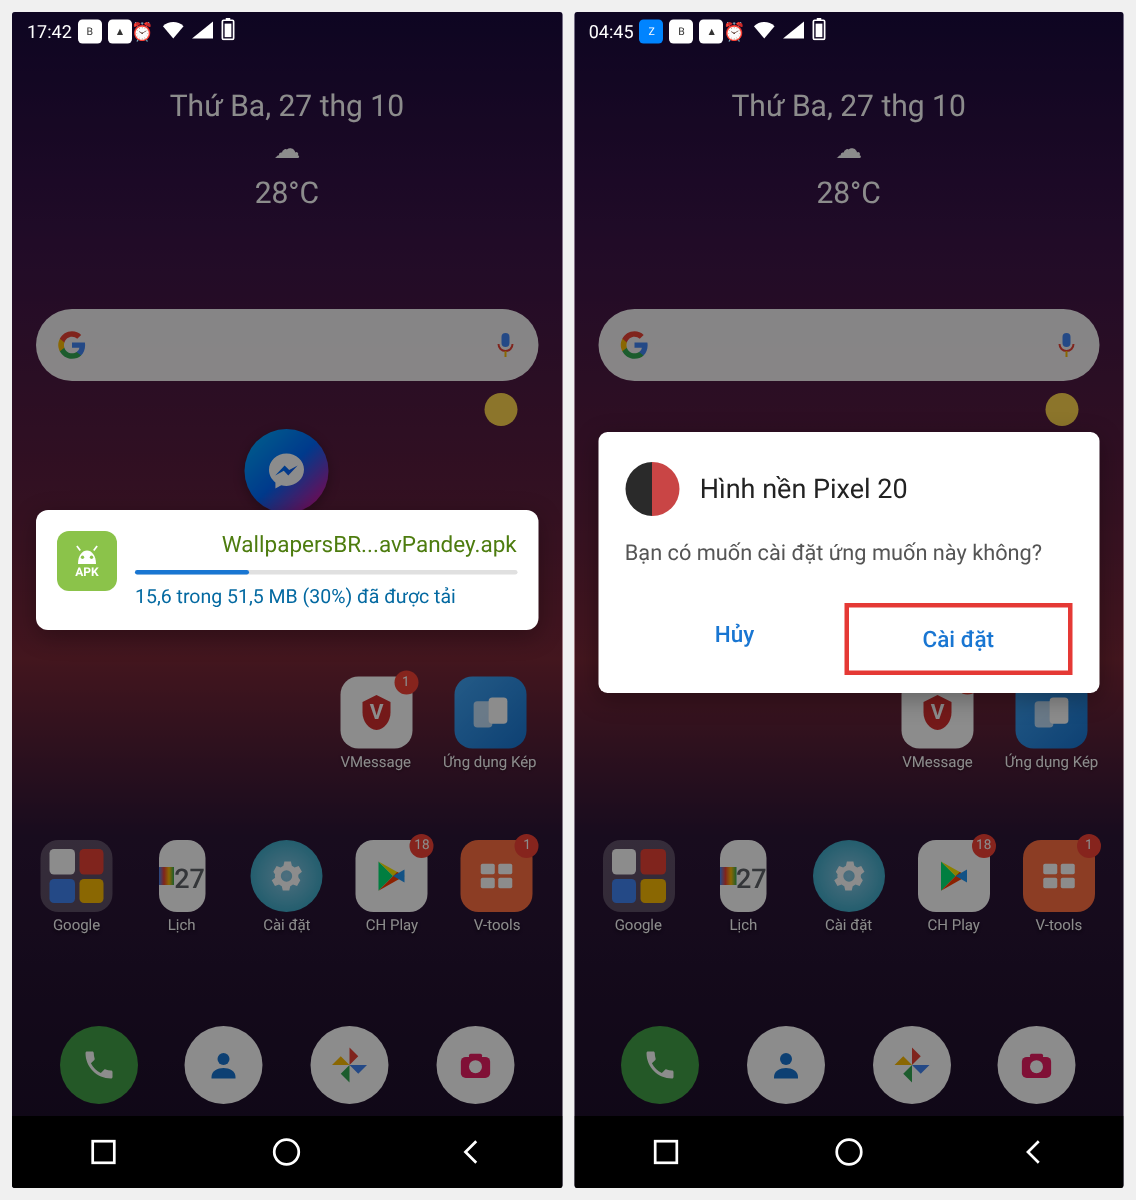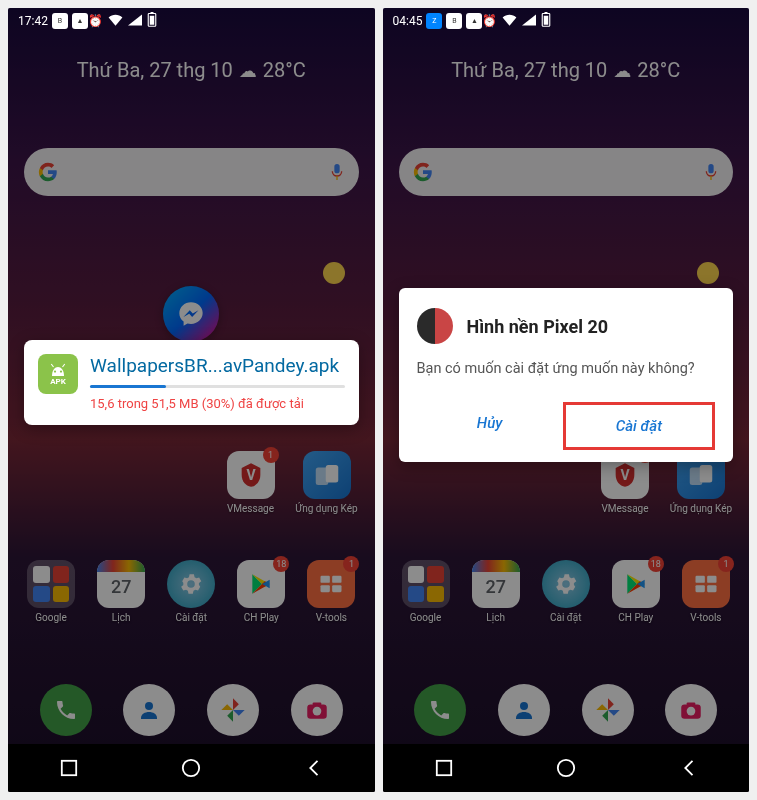--- a/index.html
+++ b/index.html
@@ -47,20 +47,21 @@
     text-align: center;
     color: #fff;
     font-size: 20px;
     padding: 24px 0 16px;
     position: relative;
     z-index: 3;
     display: flex;
     align-items: center;
     justify-content: center;
     gap: 6px;
+    flex-direction: column;
   }
   .cloud-icon { font-size: 18px; }
   .search-bar {
     margin: 50px 16px 0;
     height: 48px;
     background: rgba(255,255,255,0.95);
     border-radius: 24px;
     display: flex;
     align-items: center;
     padding: 0 14px;
@@ -162,41 +163,42 @@
     background: #8bc34a;
     border-radius: 8px;
     display: flex; flex-direction: column;
     align-items: center; justify-content: center;
     color: #fff;
     font-size: 8px;
     font-weight: bold;
   }
   .download-body { flex: 1; min-width: 0; }
   .download-filename {
-    font-size: 19px;
-    color: #0369a1;
+    font-size: 15px;
+    color: #4d7c0f;
     white-space: nowrap;
     overflow: hidden;
+    text-align: right;
   }
   .progress-track {
     height: 3px;
     background: #e0e0e0;
     border-radius: 2px;
     margin: 8px 0;
     position: relative;
   }
   .progress-fill {
     height: 100%;
     width: 30%;
     background: #1976d2;
     border-radius: 2px;
   }
   .download-status {
     font-size: 13px;
-    color: #ef4444;
+    color: #0369a1;
   }
   .install-dialog {
     position: absolute;
     top: 280px;
     left: 16px; right: 16px;
     background: #fff;
     border-radius: 6px;
     padding: 20px 18px 12px;
     z-index: 20;
     box-shadow: 0 4px 16px rgba(0,0,0,0.3);
@@ -208,41 +210,40 @@
     margin-bottom: 14px;
   }
   .dialog-app-icon {
     width: 36px; height: 36px;
     border-radius: 50%;
     background: conic-gradient(from 180deg, #2a2a2a 0deg 180deg, #c94545 180deg 360deg);
   }
   .dialog-title {
     font-size: 18px;
     color: #222;
-    font-weight: 700;
+    font-weight: 400;
   }
   .dialog-message {
     font-size: 14.5px;
     color: #555;
     line-height: 1.5;
     margin-bottom: 22px;
   }
   .dialog-actions {
     display: flex;
     justify-content: space-around;
   }
   .dialog-btn {
     flex: 1;
     text-align: center;
     padding: 12px 0;
     font-size: 15px;
     color: #1976d2;
     font-weight: 500;
     cursor: pointer;
-    font-style: italic;
   }
   .install-highlight {
     border: 3px solid #e53935;
   }
   .row-apps-lower {
     position: absolute;
     top: 443px;
     left: 0; right: 0;
     z-index: 3;
   }
@@ -258,24 +259,24 @@
     background: rgba(255,255,255,0.25);
     display: grid;
     grid-template-columns: 1fr 1fr;
     gap: 3px;
     padding: 6px;
   }
   .folder-mini {
     border-radius: 3px;
   }
   .calendar-mini {
-    width: 48px; height: 48px;
+    width: 31px; height: 48px;
     background: #fff;
     border-radius: 12px;
-    display: flex; flex-direction: column;
+    display: flex; flex-direction: row;
     align-items: center;
     overflow: hidden;
   }
   .cal-top { height: 12px; width: 100%; background: linear-gradient(90deg,#4285f4,#ea4335,#fbbc04,#34a853); }
   .cal-num { font-size: 18px; font-weight: 500; color: #5f6368; margin-top: 4px; }
   .settings-icon-bg {
     width: 48px; height: 48px;
     border-radius: 50%;
     background: radial-gradient(circle, #8ecae6, #219ebc);
     display: flex; align-items: center; justify-content: center;

